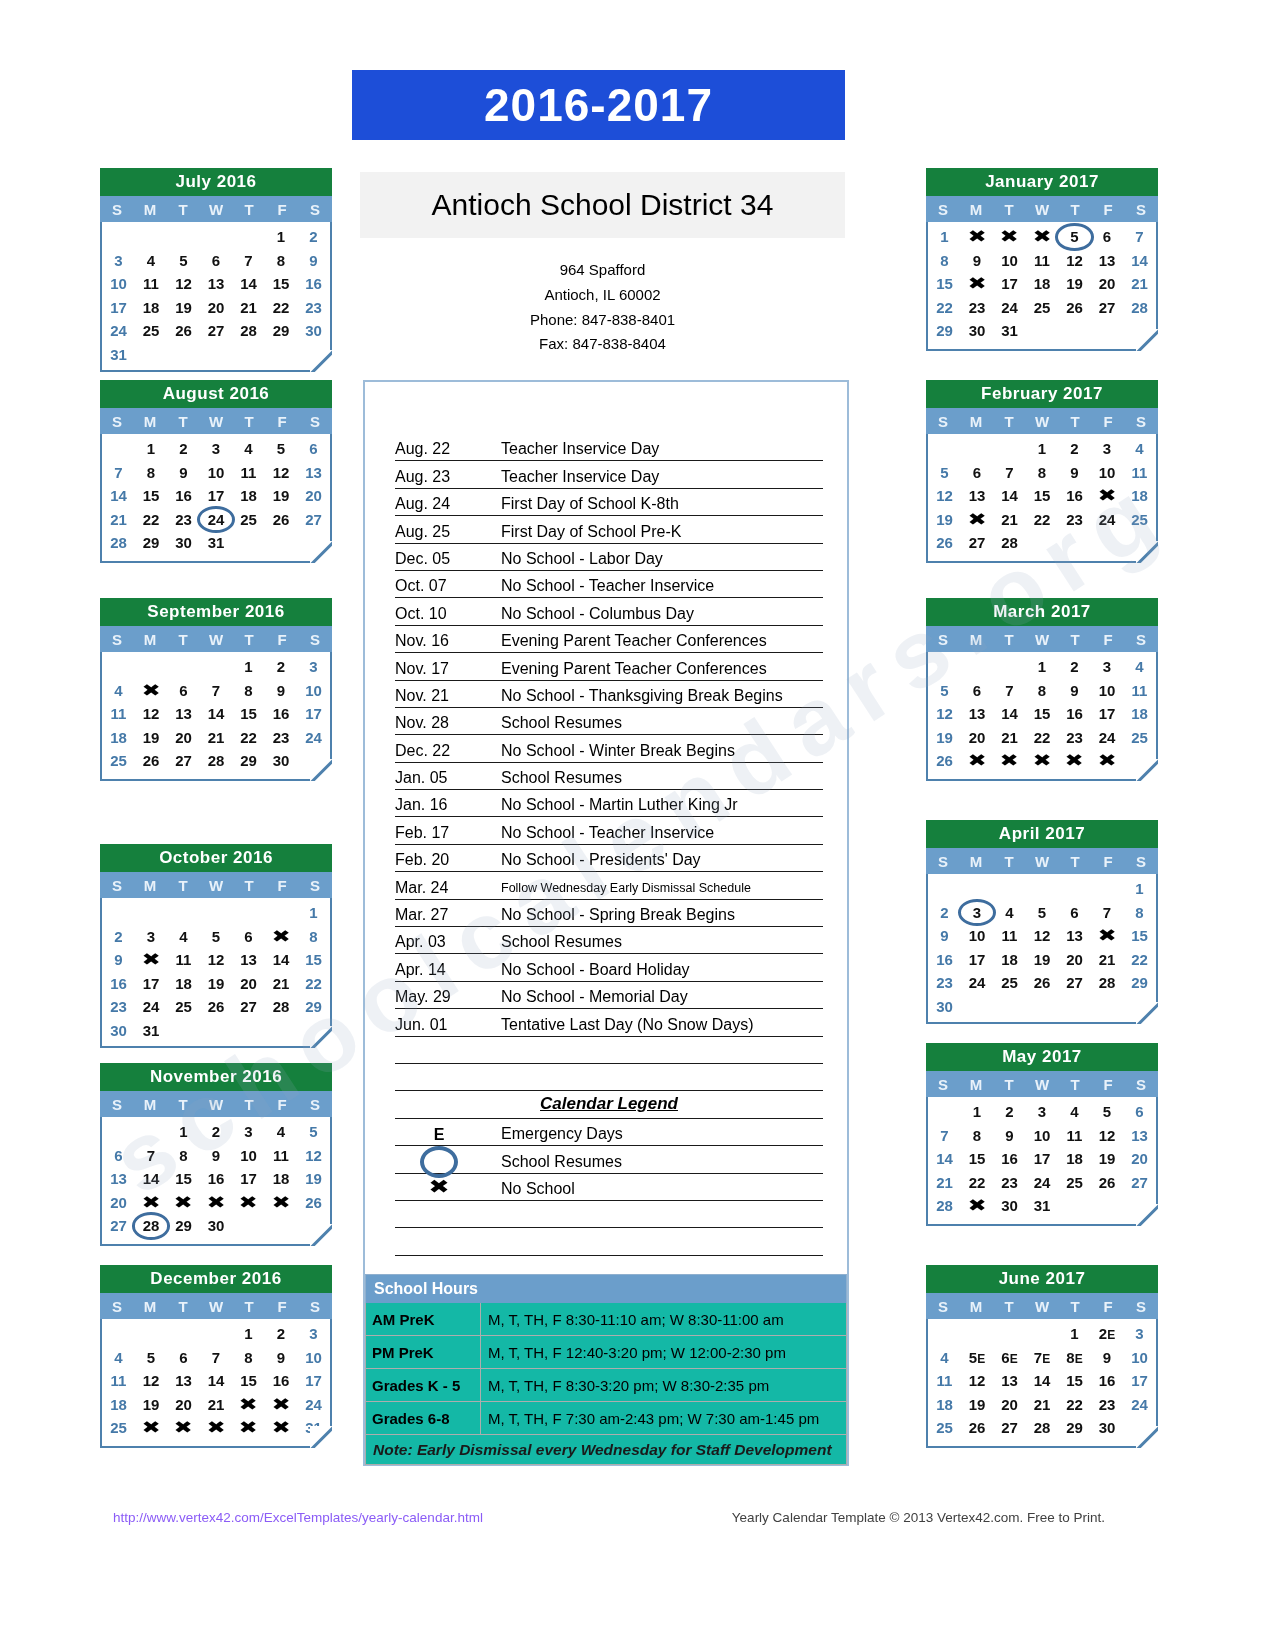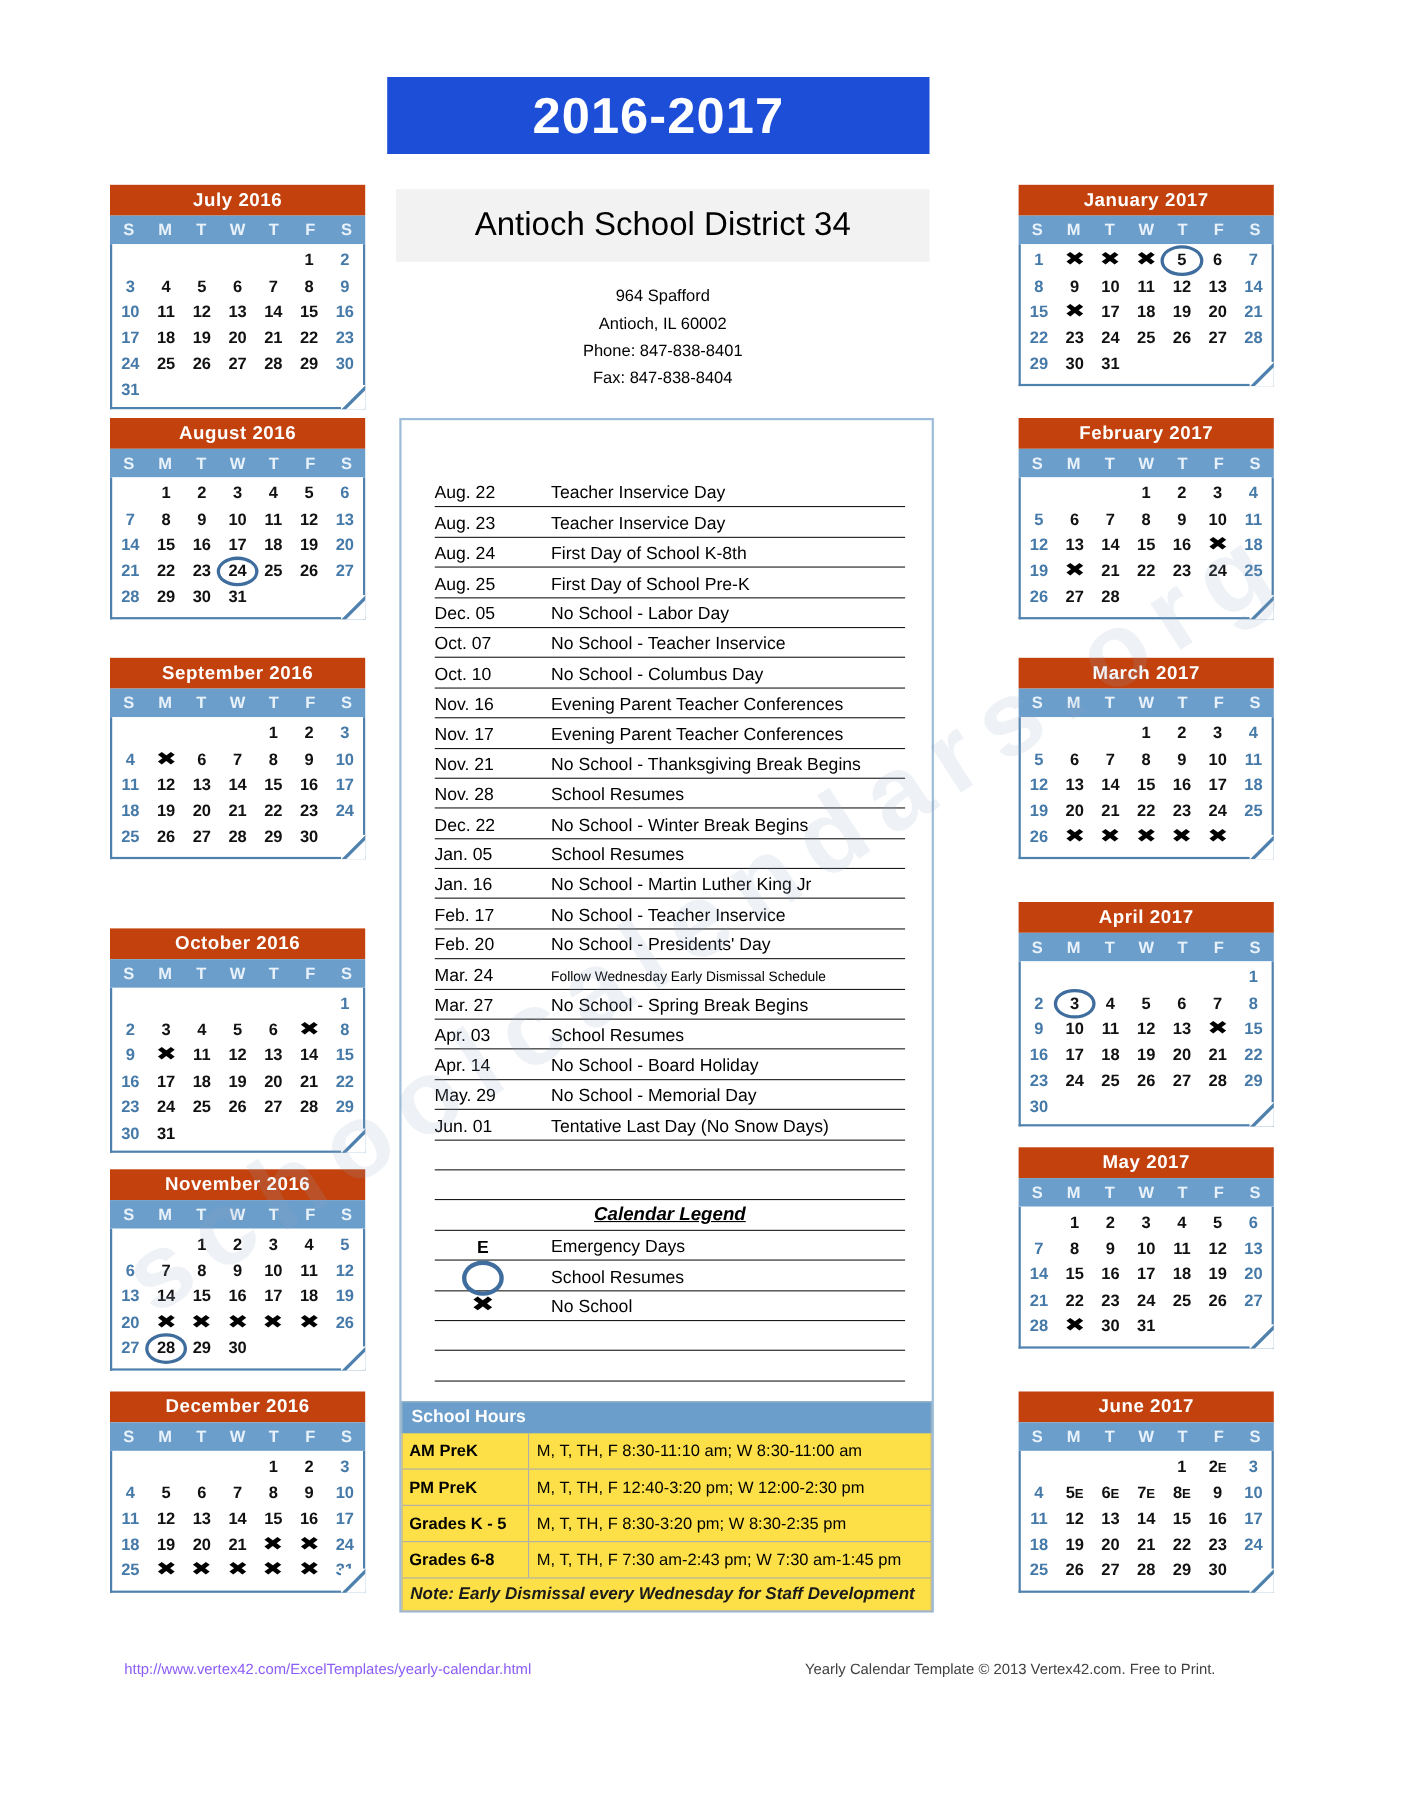--- a/index.html
+++ b/index.html
@@ -19,21 +19,21 @@
     background:#f2f2f2; color:#000; font-size:30px;
     display:flex; align-items:center; justify-content:center; }
   .address { position:absolute; left:360px; top:258px; width:485px; text-align:center;
     font-size:15px; line-height:1.65; color:#000; }
 
   
   .month-col { position:absolute; top:0; width:232px; height:1650px; z-index:1; }
   .month-col.left  { left:100px; }
   .month-col.right { left:926px; }
   .month-card { position:absolute; left:0; width:232px; }
-  .month-title { height:28px; background:#c2410c; color:#fff; font-size:17px; font-weight:bold;
+  .month-title { height:28px; background:#15803d; color:#fff; font-size:17px; font-weight:bold;
     display:flex; align-items:center; justify-content:center; letter-spacing:.5px; }
   .dow-row { height:26px; background:#6b9ecb; display:grid; grid-template-columns:repeat(7,33px);
     justify-content:center; align-items:center; }
   .dow-cell { text-align:center; color:#e9f2fa; font-size:15px; font-weight:bold; }
   .cal-body { position:relative; background:#fff; border:2px solid #4e81ad; border-top:none;
     padding:3px 0 4px 0; min-height:120px; }
   .cal-grid { display:grid; grid-template-columns:repeat(7,32.5px); grid-auto-rows:23.5px;
     justify-content:center; }
   .day-cell { position:relative; text-align:center; font-size:15px; font-weight:bold; color:#111;
     line-height:23.5px; }
@@ -59,21 +59,21 @@
   .kd-desc.small { font-size:12.5px; padding-bottom:4px; }
   .legend-title-row { display:block; text-align:center; height:26.4px; border-bottom:1.4px solid #1a1a1a; }
   .legend-title-row span { font-size:17px; font-style:italic; font-weight:bold; text-decoration:underline; line-height:26px; }
   .legend-sym { width:88px; text-align:center; padding-bottom:1px; }
   .legend-sym .etext { font-size:16px; font-weight:bold; }
   .legend-circle { display:inline-block; width:30px; height:24px; border:4.5px solid #3e6d9e;
     border-radius:50%; vertical-align:middle; margin-bottom:-6px; }
   .legend-sym .xmark { font-size:19px; }
 
   
-  .school-hours { position:absolute; left:0; right:0; bottom:0; height:190px; background:#fde047; }
+  .school-hours { position:absolute; left:0; right:0; bottom:0; height:190px; background:#14b8a6; }
   .sh-header { height:28px; background:#6b9ecb; color:#fff; font-weight:bold; font-size:16px;
     display:flex; align-items:center; padding-left:8px; border:1px solid #8fb0cf; border-bottom:none; }
   .sh-rows { border-left:1px solid #adadad; border-right:1px solid #adadad; }
   .sh-row { display:flex; height:32px; border-bottom:1px solid #adadad; align-items:center; }
   .sh-grade { width:108px; font-weight:bold; font-size:15px; padding-left:6px;
     border-right:1px solid #adadad; height:100%; display:flex; align-items:center; }
   .sh-time { flex:1; font-size:15px; padding-left:7px; }
   .sh-note { height:29px; display:flex; align-items:center; padding-left:7px;
     font-size:15.5px; font-weight:bold; font-style:italic; color:#1a1a1a;
     border:1px solid #adadad; border-top:none; }

